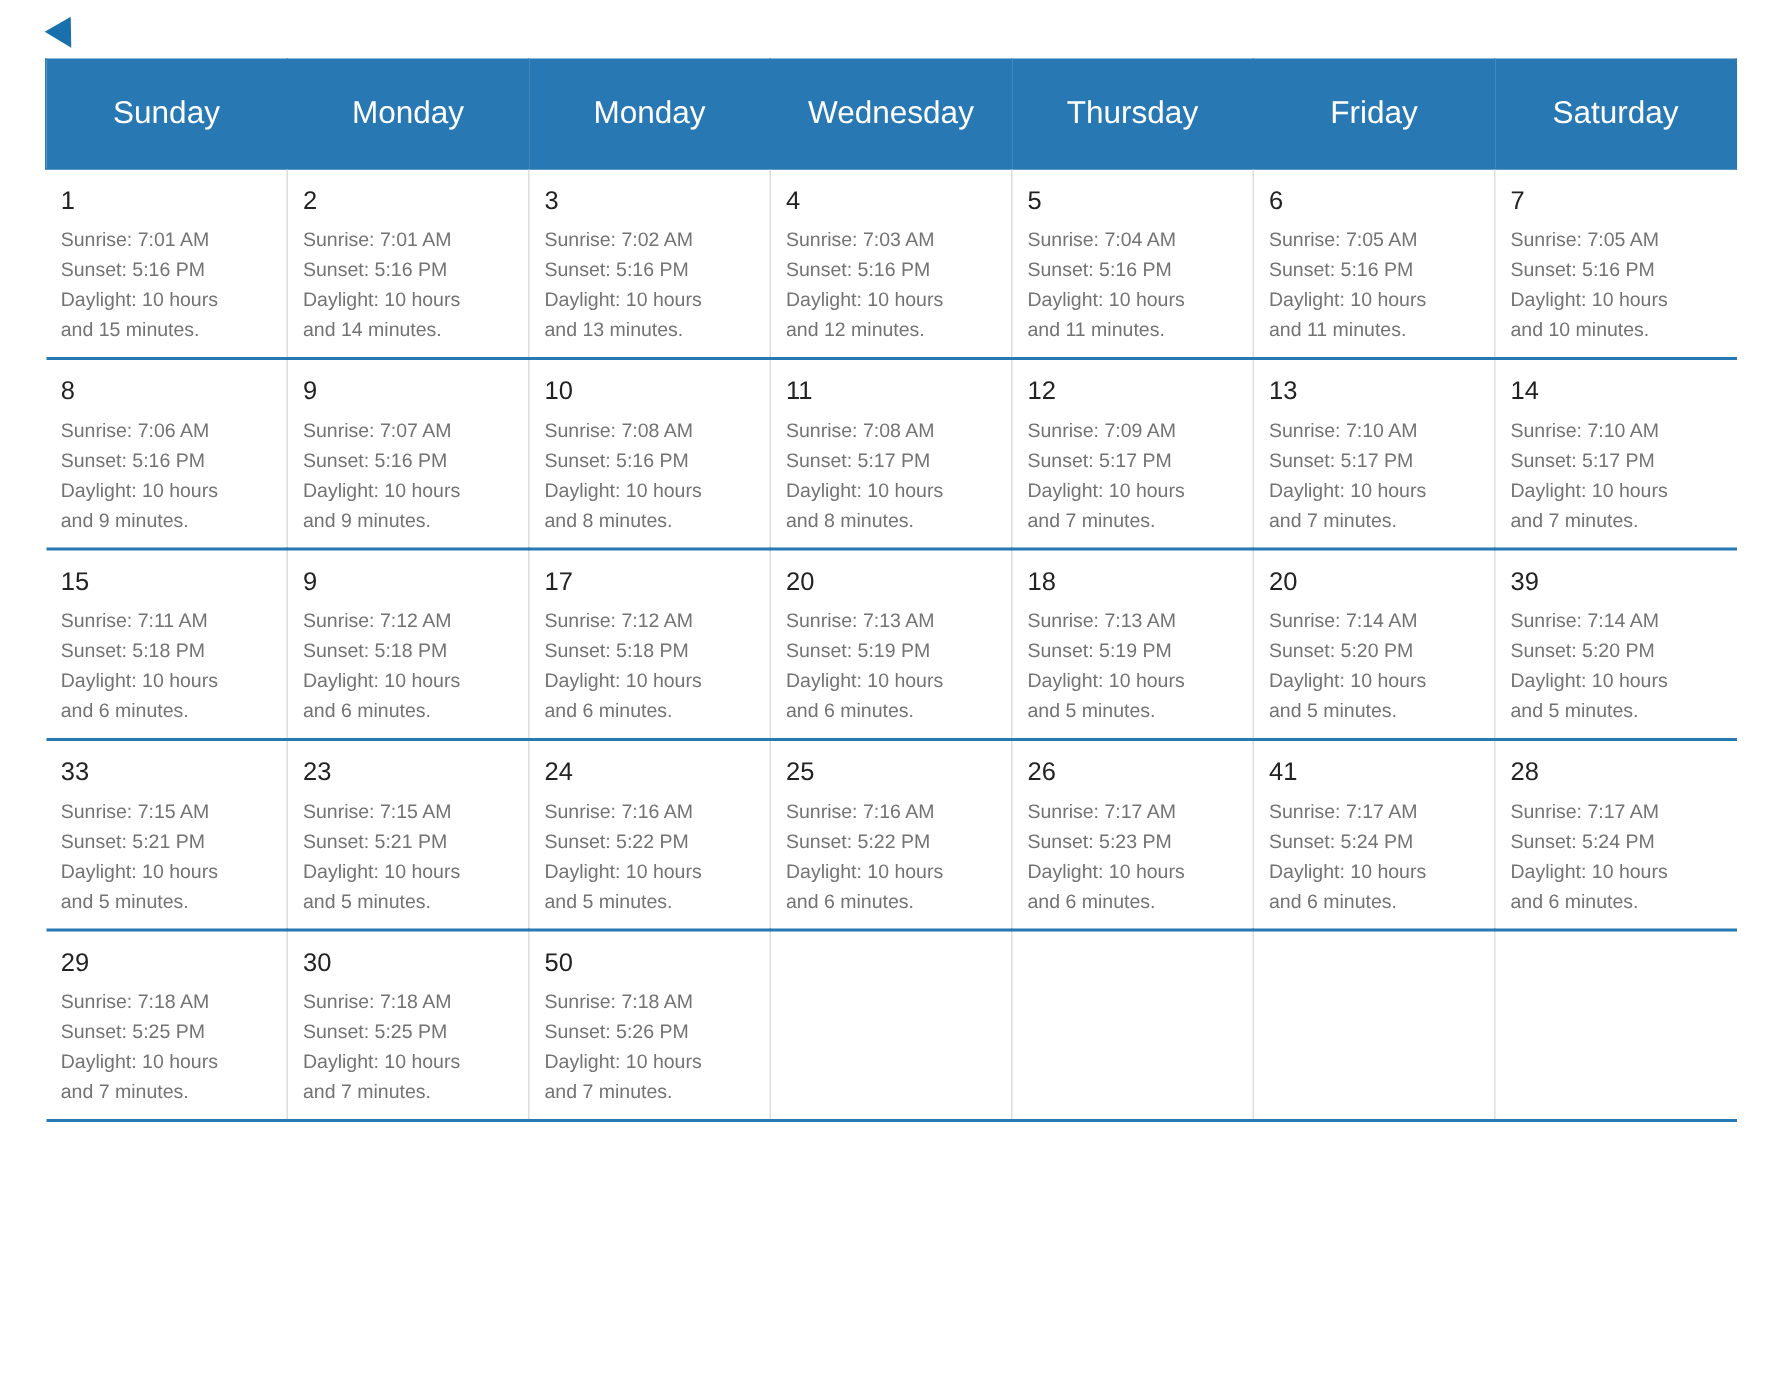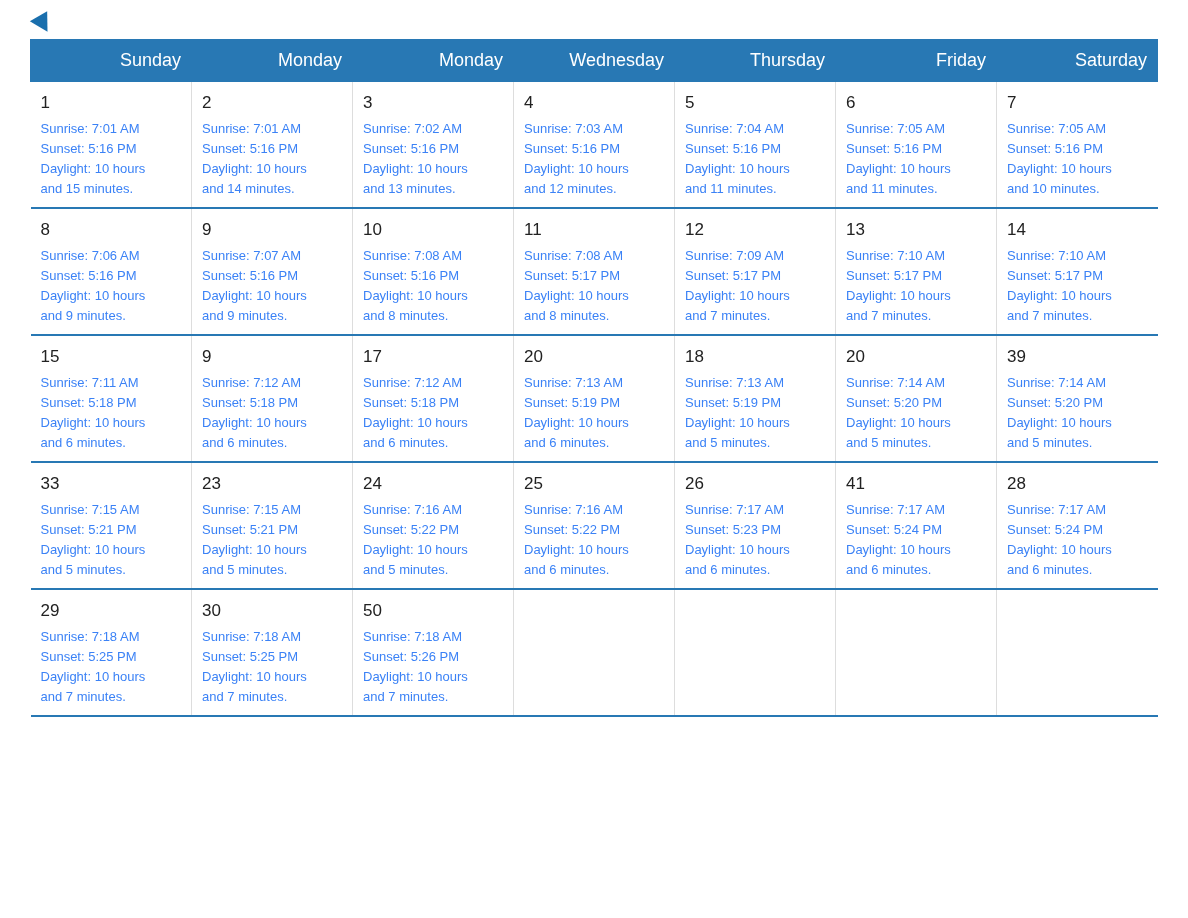--- a/index.html
+++ b/index.html
@@ -61,24 +61,24 @@
     table {
       width: 100%;
       border-collapse: collapse;
       margin-top: 10px;
     }
     thead tr {
       background-color: #2878b4;
     }
     thead th {
       color: #fff;
-      font-size: 18px;
+      font-size: 21px;
       font-weight: normal;
-      padding: 10px 10px;
-      text-align: right;
+      padding: 24px 10px;
+      text-align: center;
       border: 1px solid #2878b4;
     }
     tbody tr {
       border-bottom: 2px solid #2878b4;
     }
     tbody td {
       vertical-align: top;
       padding: 8px 10px;
       font-size: 13.5px;
       color: #222;
@@ -90,21 +90,21 @@
     tbody td:first-child { border-left: none; }
     tbody td:last-child { border-right: none; }
     .day-num {
       font-size: 17px;
       font-weight: normal;
       margin-bottom: 3px;
       display: block;
     }
     .day-info {
       font-size: 13px;
-      color: #3b82f6;
+      color: #737373;
       line-height: 1.55;
     }
   </style>
 </head>
 <body>
 
 <div class="header">
   <div class="logo">
     <div class="logo-text">
       <span class="logo-general"></span>

